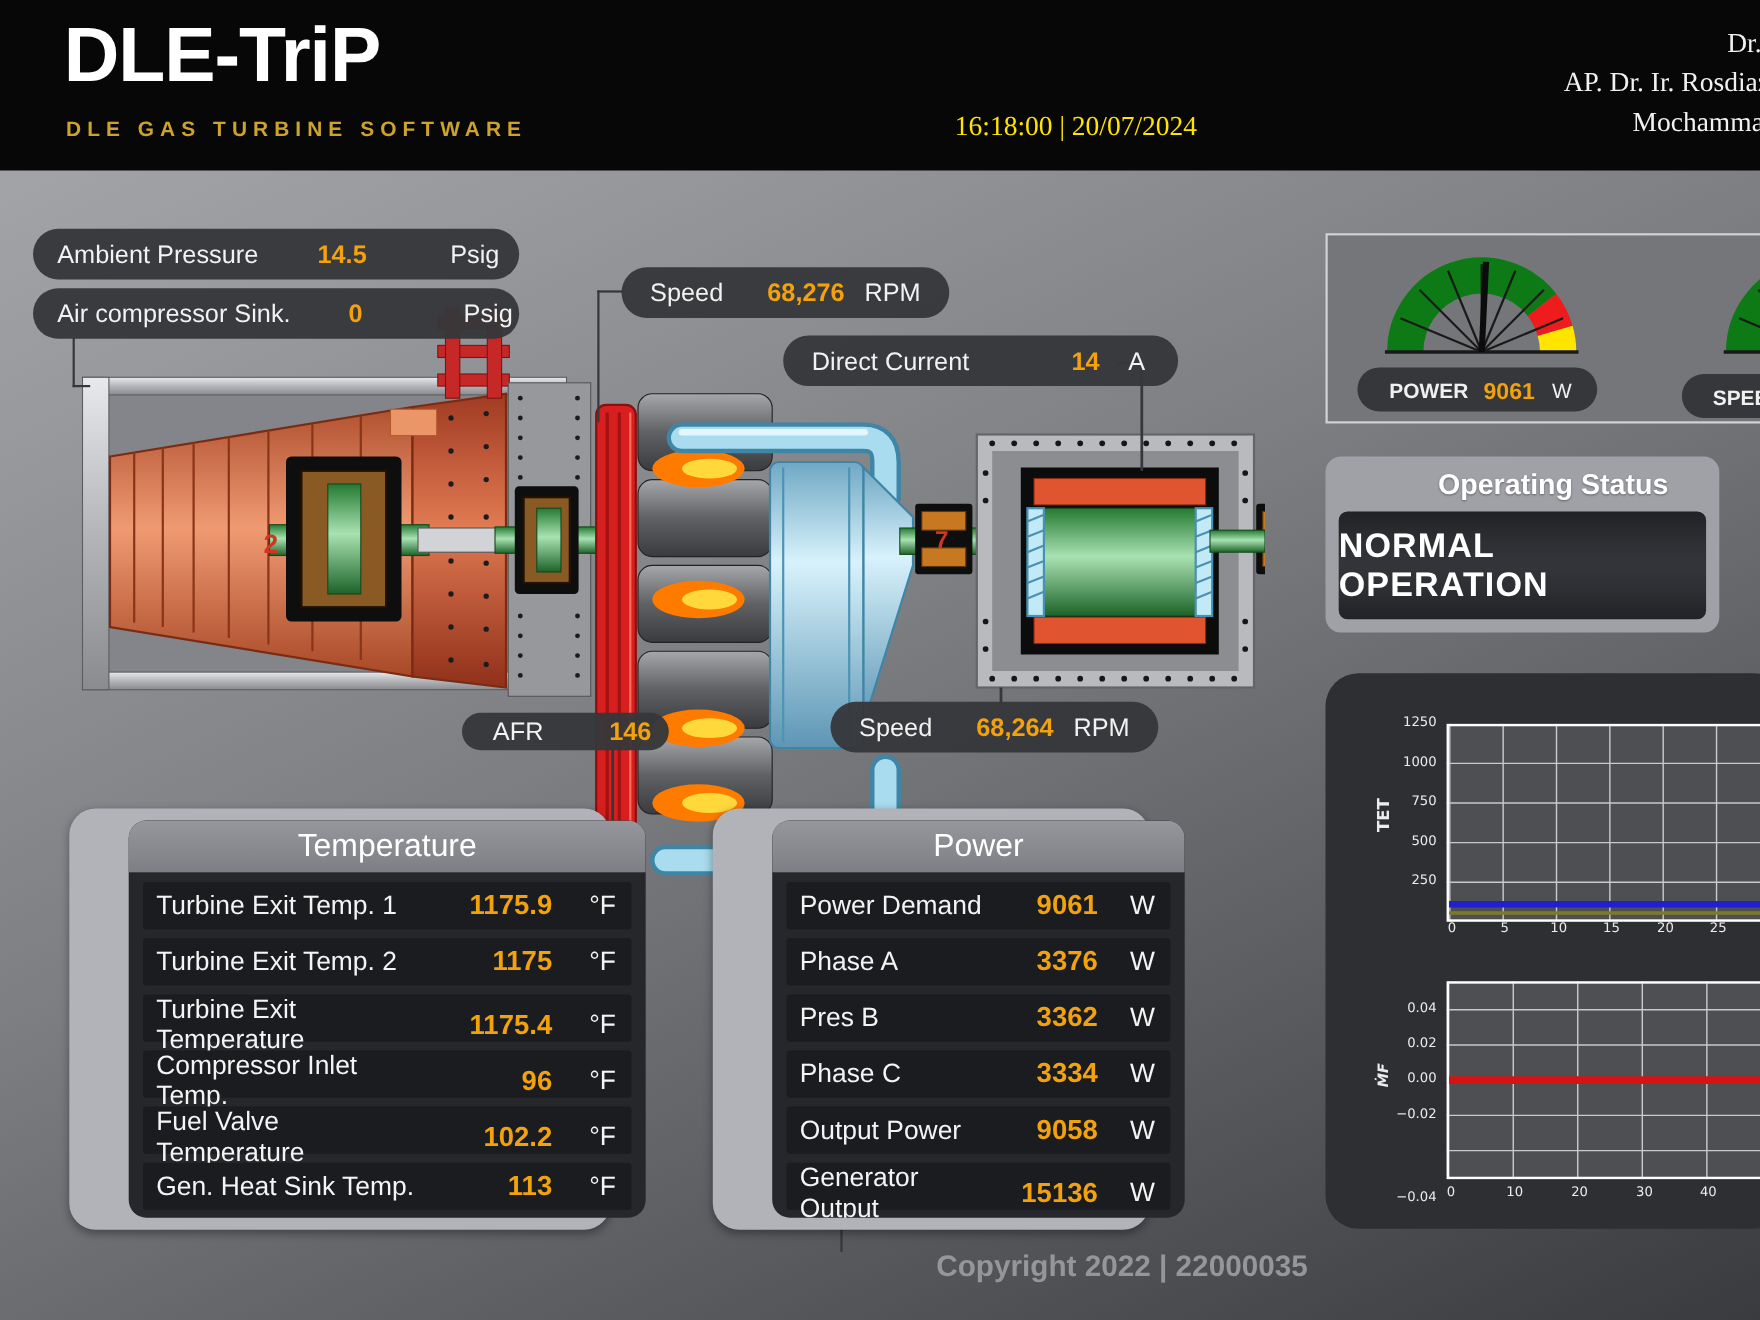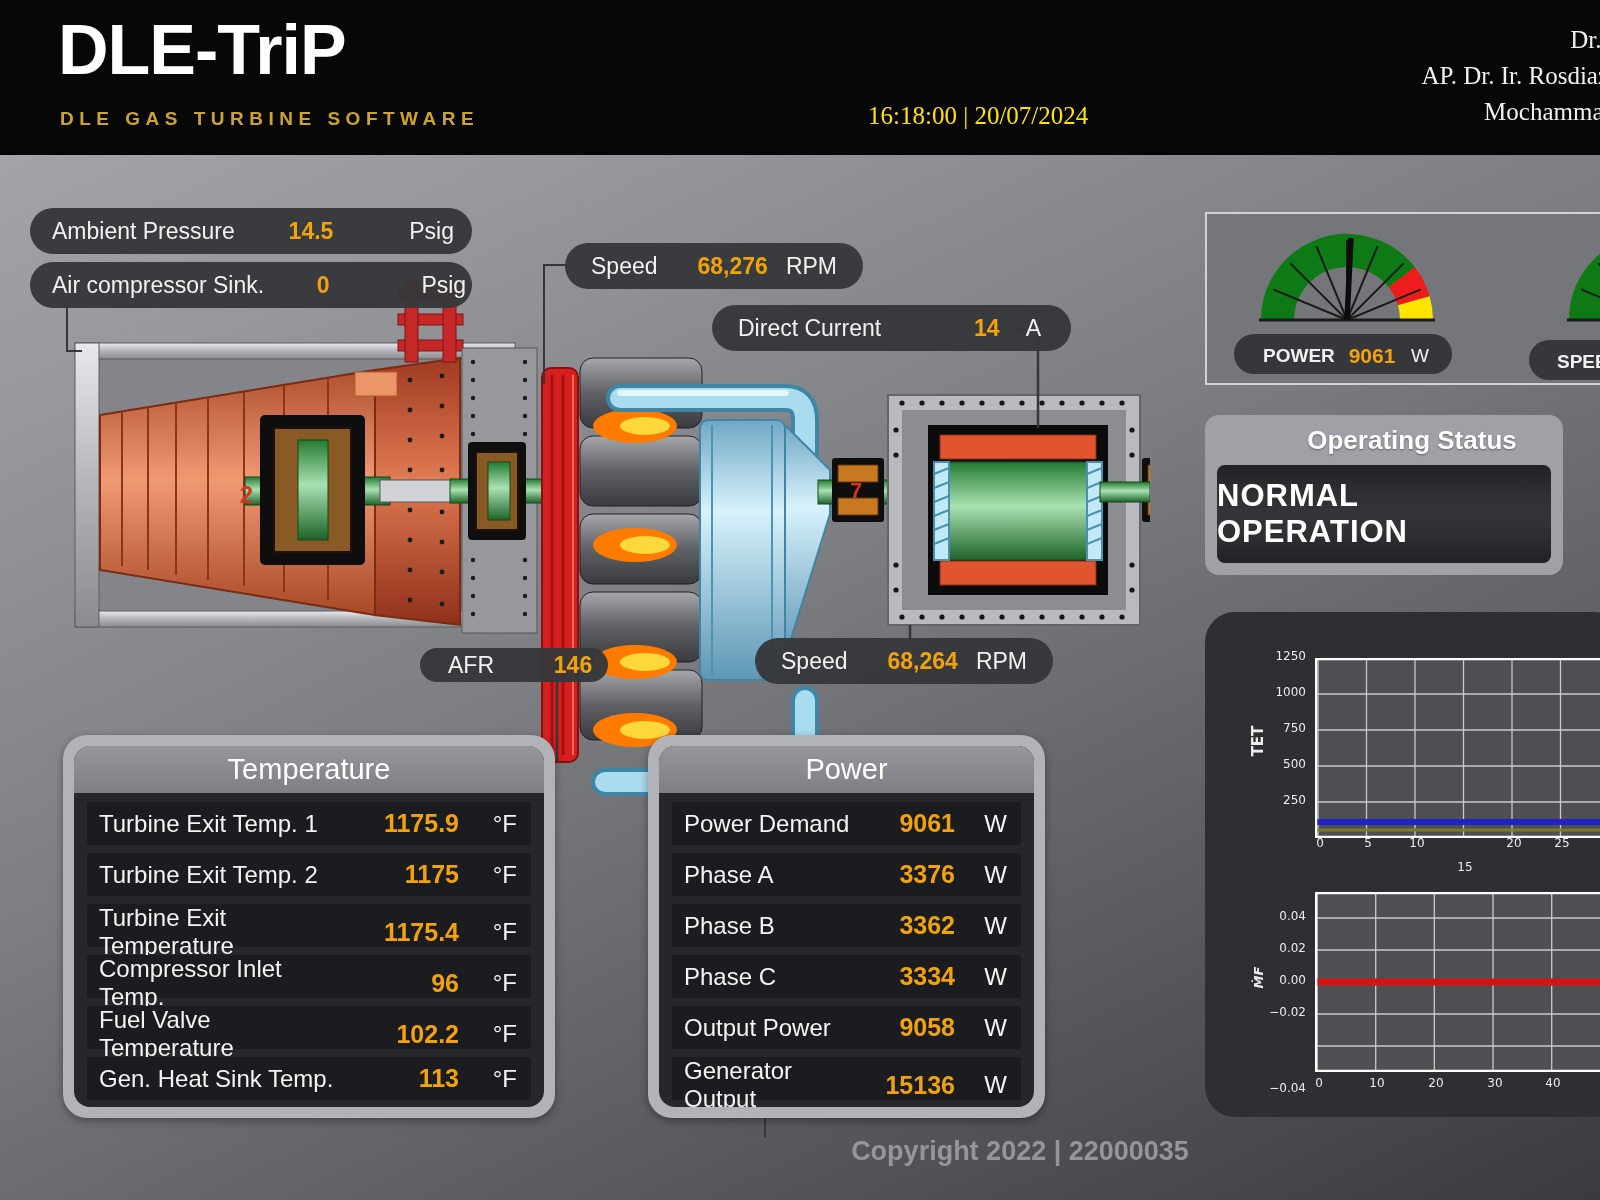--- a/index.html
+++ b/index.html
@@ -36,21 +36,21 @@
   #os-value-box{left:12px;top:50px;width:334px;height:98px;border-radius:8px;
             background:linear-gradient(#212226 0%,#2e2f33 28%,#34353a 50%,#2e2f33 72%,#212226 100%);
             display:flex;align-items:center;justify-content:center;}
   #os-value{font-size:31px;font-weight:800;color:#ffffff;letter-spacing:1px;}
   
   .frame{position:absolute;background:#b2b3b9;border-radius:24px;padding:11px;box-sizing:border-box;z-index:3;
          box-shadow:0 3px 8px rgba(0,0,0,.35);}
   #temp-panel{left:63px;top:735px;width:492px;height:383px;}
   #power-panel{left:648px;top:735px;width:397px;height:383px;}
   .panel-inner{width:100%;height:100%;background:#26272a;border-radius:16px;overflow:hidden;
-               display:flex;flex-direction:column;}
+               display:flex;flex-direction:column;margin-left:43px;}
   .panel-head{height:47px;flex:0 0 47px;background:linear-gradient(#96979d,#7e7f85);display:flex;
               align-items:center;justify-content:center;font-size:29px;color:#ffffff;}
   .rows{flex:1;padding:9px 13px;display:flex;flex-direction:column;gap:8px;}
   .row{height:43px;background:#1b1c1f;border-radius:3px;display:grid;align-items:center;color:#f4f4f4;}
   #temp-panel .row{grid-template-columns:1fr 110px 58px;padding:0 14px 0 12px;font-size:24px;}
   #power-panel .row{grid-template-columns:1fr 100px 52px;padding:0 14px 0 12px;font-size:24px;}
   .row .val{color:#f2a20d;font-weight:bold;font-size:25px;text-align:right;}
   .row .unit{text-align:right;}
   
   #chart-panel{left:1205px;top:612px;width:420px;height:505px;background:#2e2f33;border-radius:30px;z-index:3;}
@@ -452,21 +452,21 @@
         <span>Power Demand</span>
         <span class="val">9061</span>
         <span class="unit">W</span>
       </div>
       <div class="row">
         <span>Phase A</span>
         <span class="val">3376</span>
         <span class="unit">W</span>
       </div>
       <div class="row">
-        <span>Phase B</span>
+        <span>Pres B</span>
         <span class="val">3362</span>
         <span class="unit">W</span>
       </div>
       <div class="row">
         <span>Phase C</span>
         <span class="val">3334</span>
         <span class="unit">W</span>
       </div>
       <div class="row">
         <span>Output Power</span>
@@ -506,21 +506,21 @@
           <line x1="0" y1="144" x2="300" y2="144"></line>
       </g>
       <line x1="2" y1="172" x2="298" y2="172" stroke="#7c7c28" stroke-width="3"></line>
       <line x1="2" y1="164" x2="298" y2="164" stroke="#2020cc" stroke-width="6"></line>
       <rect x="1" y="1" width="298" height="178" fill="none" stroke="#ffffff" stroke-width="2.5"></rect>
     </svg>
   </div>
   <div class="tick xtick" style="left:93px;top:224px;">0</div>
   <div class="tick xtick" style="left:141px;top:224px;">5</div>
   <div class="tick xtick" style="left:190px;top:224px;">10</div>
-  <div class="tick xtick" style="left:238px;top:224px;margin-top:24px;">15</div>
+  <div class="tick xtick" style="left:238px;top:224px;">15</div>
   <div class="tick xtick" style="left:287px;top:224px;">20</div>
   <div class="tick xtick" style="left:335px;top:224px;">25</div>
 
   <div class="axlab" style="left:18px;top:358px;width:70px;font-style:italic;font-size:13px;">ṀF</div>
   <div class="tick ytick" style="left:45px;top:297px;">0.04</div>
   <div class="tick ytick" style="left:45px;top:329px;">0.02</div>
   <div class="tick ytick" style="left:45px;top:361px;">0.00</div>
   <div class="tick ytick" style="left:45px;top:393px;">−0.02</div>
   <div class="tick ytick" style="left:45px;top:425px;margin-top:44px;">−0.04</div>
   <div class="plot" style="left:110px;top:280px;width:300px;height:180px;">

